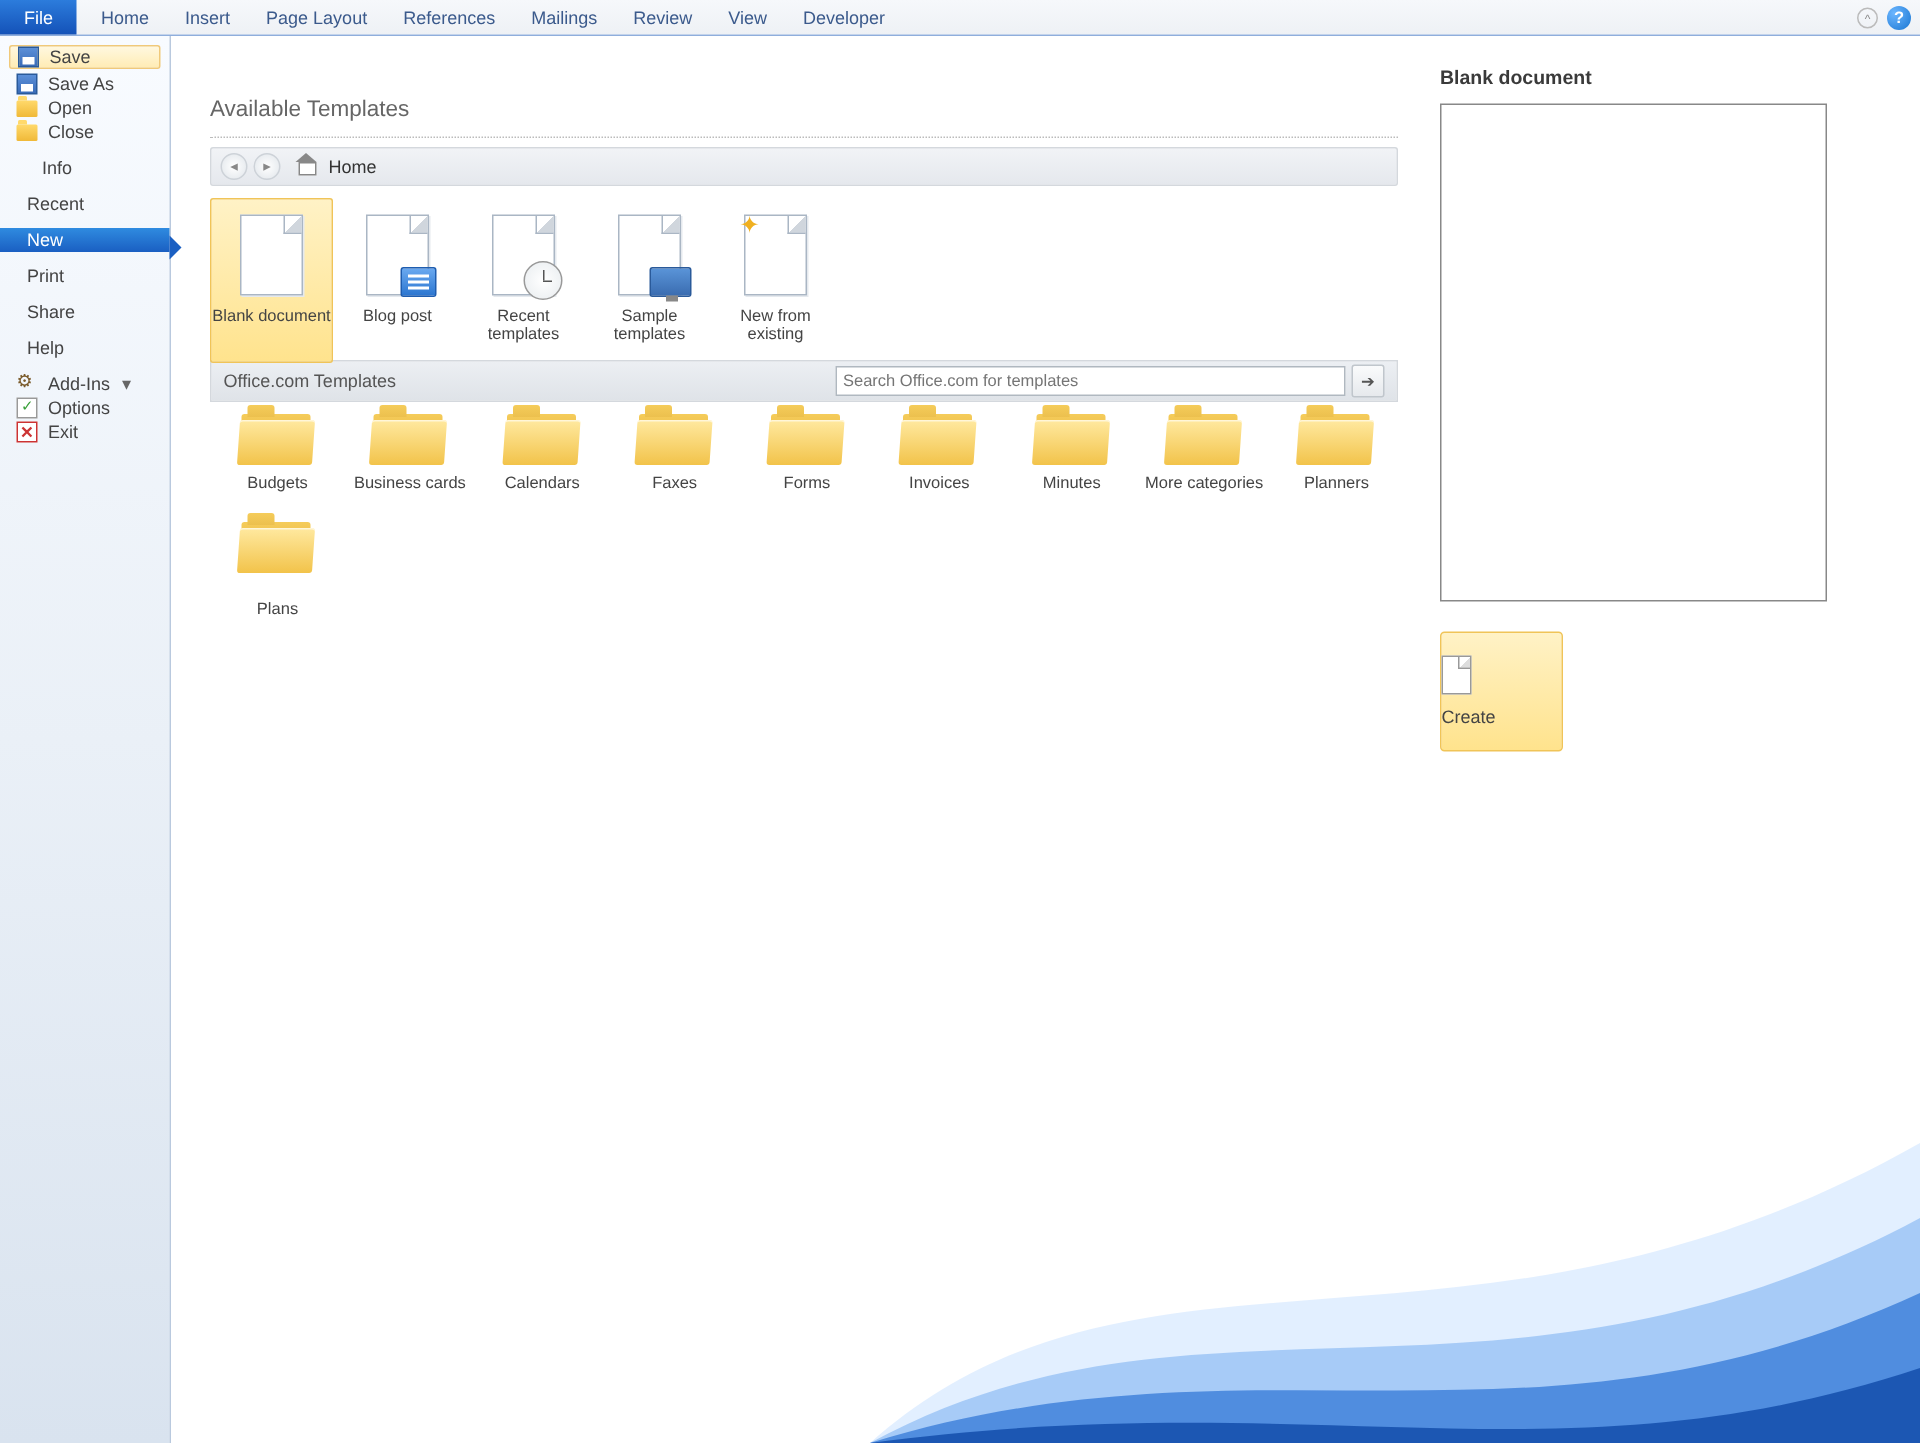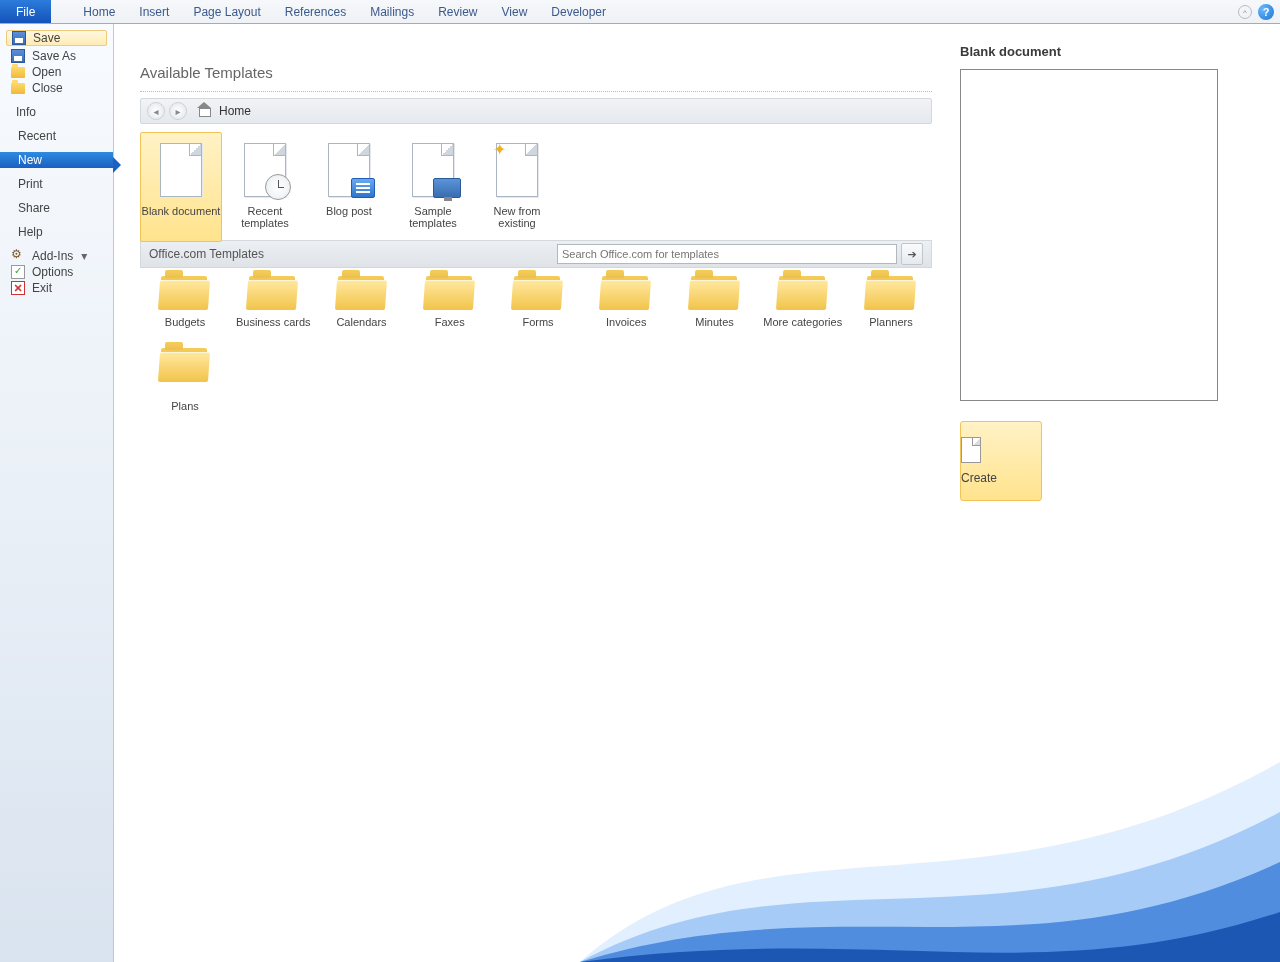--- a/index.html
+++ b/index.html
@@ -1,21 +1,21 @@
 <!DOCTYPE html>
 <html><head>
 <meta charset="utf-8">
 <style>
 * { box-sizing: border-box; margin: 0; padding: 0; }
 body { font-family: "Segoe UI", Tahoma, sans-serif; font-size: 12px; color: #333; background: #fff; width: 1280px; height: 962px; overflow: hidden; position: relative; }
 
 
 .ribbon { height: 24px; background: linear-gradient(#f6f8fb,#eef1f5); border-bottom: 1px solid #8faedc; display: flex; align-items: stretch; position: relative; }
 .ribbon-tab { padding: 0 12px; display: flex; align-items: center; color: #3b5a8c; cursor: pointer; font-size: 12px; }
-.ribbon-tab.file { background: linear-gradient(#2c7cdc,#1452b8); color: #fff; margin-right: 20px; padding: 0 16px; }
+.ribbon-tab.file { background: linear-gradient(#2c7cdc,#1452b8); color: #fff; margin-right: 4px; padding: 0 16px; }
 .ribbon-right { position: absolute; right: 6px; top: 0; height: 24px; display: flex; align-items: center; gap: 6px; }
 .help-icon { width: 16px; height: 16px; border-radius: 50%; background: radial-gradient(circle at 30% 30%, #6cb6ff, #1976d2); color: #fff; font-weight: bold; font-size: 11px; display: flex; align-items: center; justify-content: center; }
 .collapse-icon { width: 14px; height: 14px; border-radius: 50%; border: 1px solid #bbb; color: #888; font-size: 8px; display: flex; align-items: center; justify-content: center; }
 
 .body-area { display: flex; height: 938px; position: relative; }
 
 
 .sidebar { width: 114px; background: linear-gradient(#f8fbff,#eaf0f7,#d9e3ef); border-right: 1px solid #b9c9de; padding-top: 6px; position: relative; z-index: 2; }
 .side-item { height: 16px; padding-left: 10px; display: flex; align-items: center; gap: 6px; color: #444; cursor: pointer; }
 .side-item.selected-save { border: 1px solid #f0c97a; background: linear-gradient(#fff8e0,#ffecb5); margin: 0 6px 2px 6px; border-radius: 2px; padding-left: 4px; }
@@ -126,21 +126,21 @@
         </span>
         <span>Open</span>
       </div>
     <div class="side-item">
         <span class="icn">
           <span class="folder-i"></span>
         </span>
         <span>Close</span>
       </div>
     <div class="side-sep"></div>
-    <div class="side-item" style="padding-left:16px;">
+    <div class="side-item" style="padding-left:28px;">
         <span>Info</span>
       </div>
     <div class="side-sep"></div>
     <div class="side-item" style="padding-left:18px;">
         <span>Recent</span>
       </div>
     <div class="side-sep"></div>
     <div class="side-item selected-new" style="padding-left:18px;">
         <span>New</span>
       </div>
@@ -195,33 +195,33 @@
             <div class="page-i">
               <div class="fold"></div>
             </div>
           </div>
         <div>Blank document</div>
       </div>
       <div class="tmpl">
         <div class="tmpl-icon">
             <div class="page-i">
               <div class="fold"></div>
+              <div class="blog-overlay"></div>
+            </div>
+          </div>
+        <div>Blog post</div>
+      </div>
+      <div class="tmpl">
+        <div class="tmpl-icon">
+            <div class="page-i">
+              <div class="fold"></div>
               <div class="clock-overlay"></div>
             </div>
           </div>
         <div>Recent templates</div>
-      </div>
-      <div class="tmpl">
-        <div class="tmpl-icon">
-            <div class="page-i">
-              <div class="fold"></div>
-              <div class="blog-overlay"></div>
-            </div>
-          </div>
-        <div>Blog post</div>
       </div>
       <div class="tmpl">
         <div class="tmpl-icon">
             <div class="page-i">
               <div class="fold"></div>
               <div class="monitor-overlay"></div>
             </div>
           </div>
         <div>Sample templates</div>
       </div>

